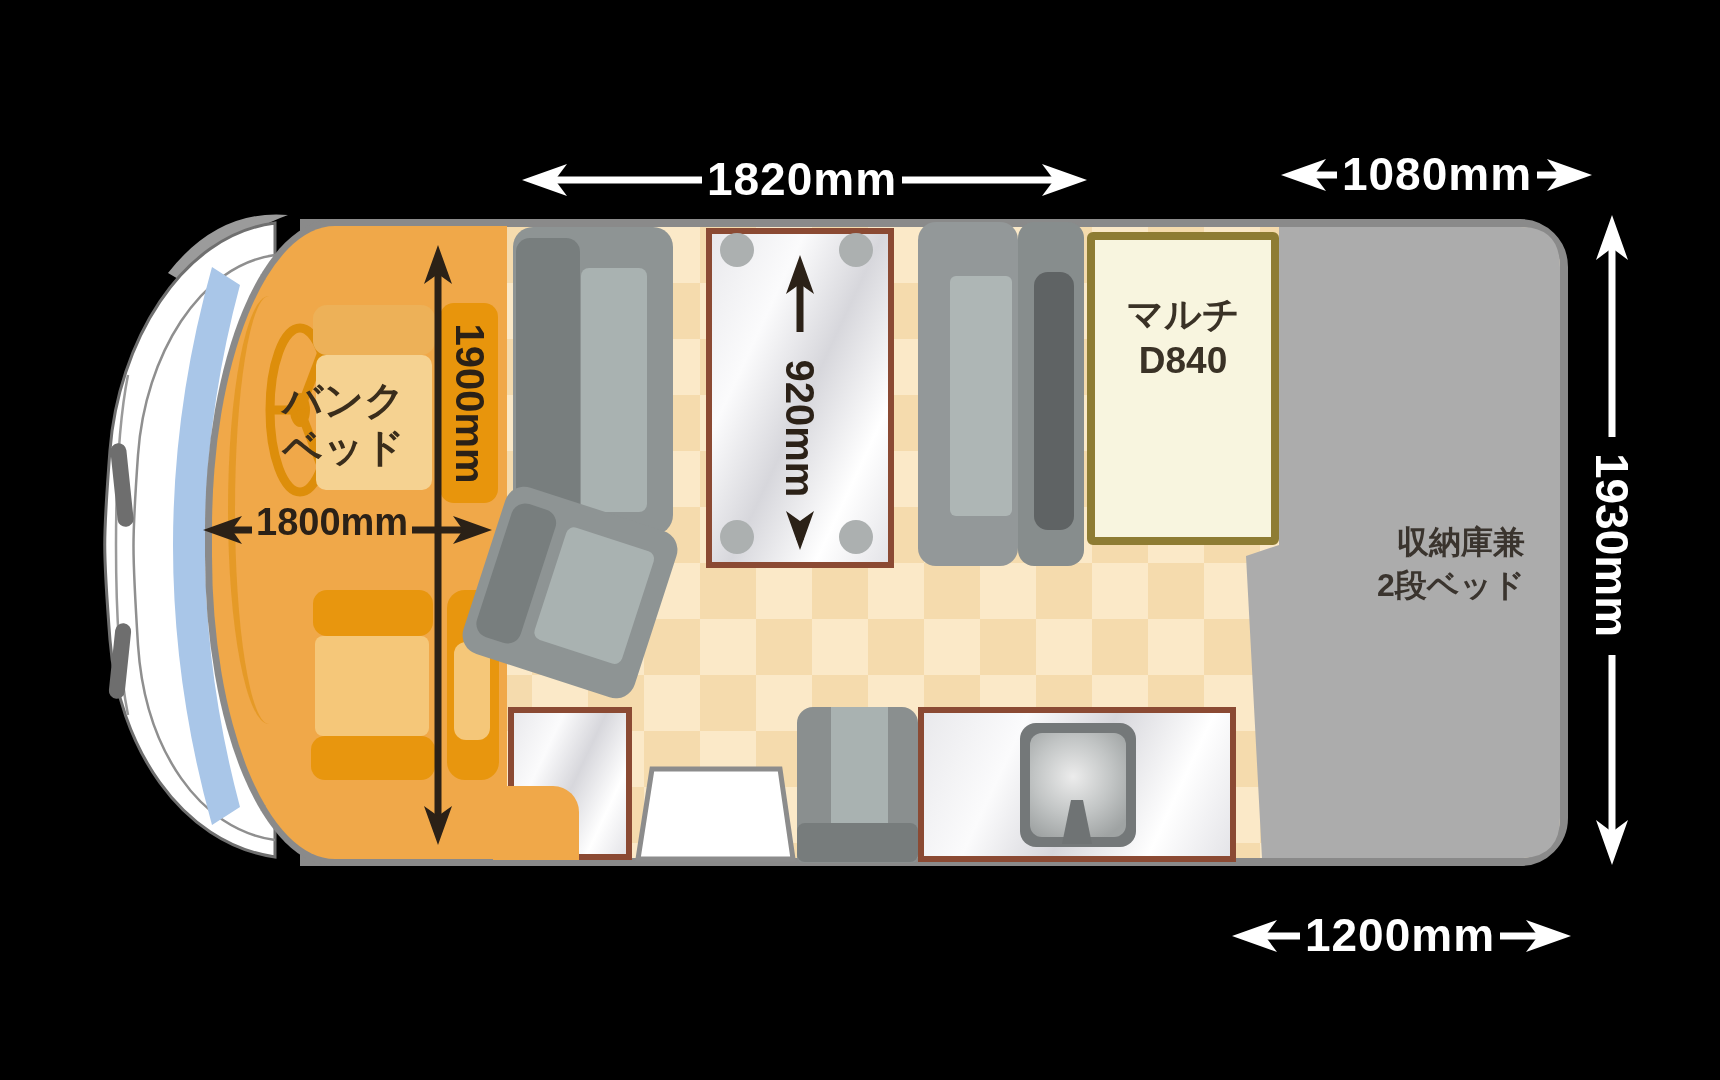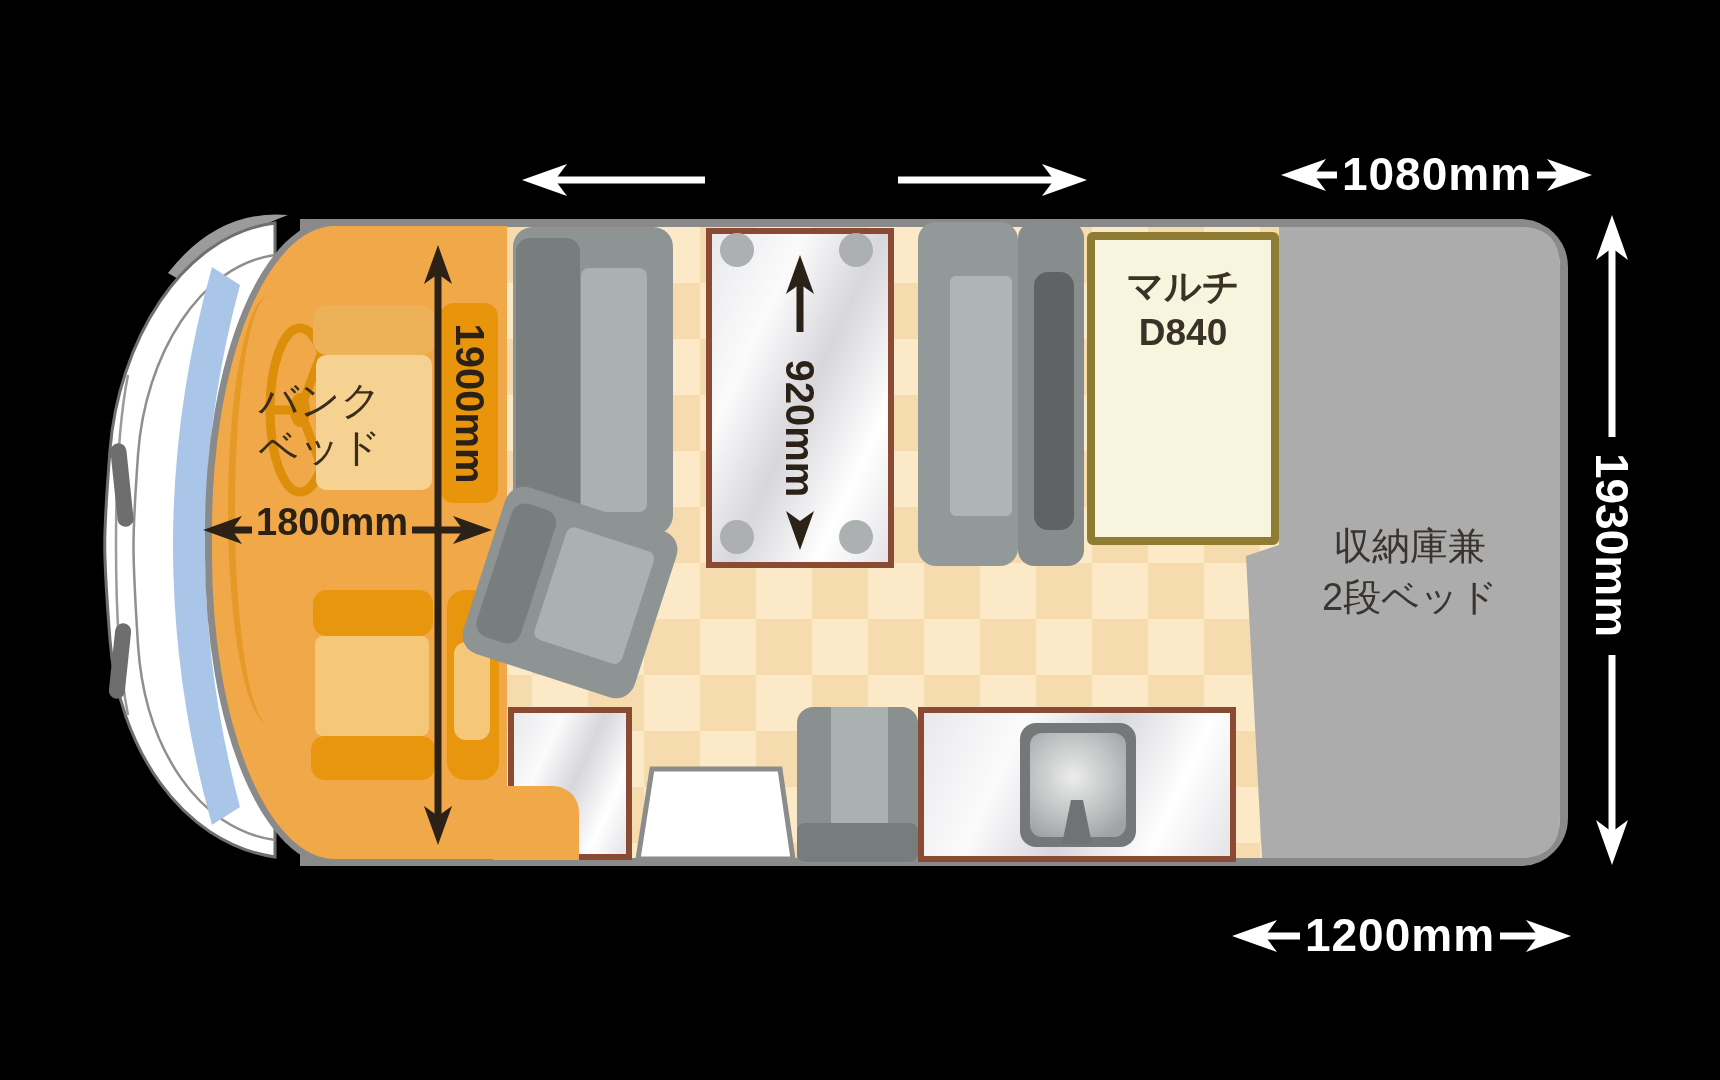--- a/index.html
+++ b/index.html
@@ -20,21 +20,21 @@
     border-left:7px solid rgba(221,142,11,.55);border-radius:100% 0 0 100%/50% 0 0 50%;}
   
   .seat-base{background:#8E9494;border-radius:20px;}
   .seat-light{background:#A9B2B1;border-radius:8px;}
   .seat-dark{background:#787E7E;border-radius:14px;}
   
   .dim-white{color:#FFF;font-size:46px;font-weight:bold;letter-spacing:1px;text-align:center;background:#000;}
   .dim-dark{color:#2B2117;font-size:38px;font-weight:bold;text-align:center;}
   .vwrap{display:flex;align-items:center;justify-content:center;}
   .vwrap span{transform:rotate(90deg);white-space:nowrap;}
-  .jp{color:#3A2D1B;font-weight:normal;text-align:center;}
+  .jp{color:#3A2D1B;font-weight:bold;text-align:right;}
   .brown-box{box-sizing:border-box;border:6px solid #8B4A33;
     background:linear-gradient(115deg,#E9E9EC 0%,#FBFBFC 28%,#D7D7DC 52%,#FFFFFF 78%,#E4E4E8 100%);}
   svg{display:block;}
 </style>
 </head>
 <body>
 
 <div id="canvas">
 
   <svg class="abs" style="left:70px;top:195px" width="240" height="690" viewBox="0 0 240 690">
@@ -90,42 +90,42 @@
   <div class="abs" style="left:839px;top:233px;width:34px;height:34px;border-radius:50%;background:#ACB0B0"></div>
   <div class="abs" style="left:720px;top:520px;width:34px;height:34px;border-radius:50%;background:#ACB0B0"></div>
   <div class="abs" style="left:839px;top:520px;width:34px;height:34px;border-radius:50%;background:#ACB0B0"></div>
 
   <div class="abs" style="left:918px;top:222px;width:100px;height:344px;background:#939899;border-radius:18px"></div>
   <div class="abs" style="left:950px;top:276px;width:62px;height:240px;background:#AEB6B5;border-radius:6px"></div>
   <div class="abs" style="left:1018px;top:222px;width:66px;height:344px;background:#878D8D;border-radius:16px"></div>
   <div class="abs" style="left:1034px;top:272px;width:40px;height:258px;background:#5F6364;border-radius:14px"></div>
 
   <div class="abs" style="left:1087px;top:232px;width:192px;height:313px;box-sizing:border-box;border:8px solid #8E7C33;background:#F8F5DF;border-radius:6px;text-align:center;color:#3A3226;font-weight:bold">
-    <div style="font-size:37px;margin-top:24px;line-height:1.25">マルチ</div>
+    <div style="font-size:37px;margin-top:52px;line-height:1.25">マルチ</div>
     <div style="font-size:37px;line-height:1.25">D840</div>
   </div>
 
   <div class="abs brown-box" style="left:508px;top:707px;width:124px;height:153px"></div>
 
   <div class="abs" style="left:493px;top:786px;width:86px;height:74px;background:#F0A849;border-radius:0 26px 0 0"></div>
 
   <svg class="abs" style="left:630px;top:763px" width="172" height="102" viewBox="0 0 172 102">
     <polygon points="22,6 150,6 163,96 8,96" fill="#FFFFFF" stroke="#8C8C8C" stroke-width="5"></polygon>
   </svg>
 
   <div class="abs" style="left:797px;top:707px;width:121px;height:156px;background:#8A8F8F;border-radius:16px 16px 6px 6px"></div>
   <div class="abs" style="left:831px;top:707px;width:57px;height:120px;background:#A9B2B1"></div>
   <div class="abs" style="left:797px;top:823px;width:121px;height:39px;background:#777C7C;border-radius:8px"></div>
 
   <div class="abs brown-box" style="left:918px;top:707px;width:318px;height:155px"></div>
   <div class="abs" style="left:1020px;top:723px;width:116px;height:124px;background:#747879;border-radius:16px"></div>
   <div class="abs" style="left:1030px;top:733px;width:96px;height:104px;border-radius:12px;background:radial-gradient(circle at 45% 42%,#ECECEC 0%,#C2C5C5 48%,#9FA3A3 85%)"></div>
   <div class="abs" style="left:1062px;top:800px;width:30px;height:44px;background:#6F7374;clip-path:polygon(30% 0,70% 0,100% 100%,0 100%)"></div>
 
-  <div class="abs jp" style="left:1295px;top:521px;width:230px;font-size:38px;line-height:1.35;color:#3A342E">
+  <div class="abs jp" style="left:1295px;top:521px;width:230px;font-size:32px;line-height:1.35;color:#3A342E">
     <div>収納庫兼</div>
     <div>2段ベッド</div>
   </div>
 
   <div class="abs jp" style="left:235px;top:377px;width:170px;font-size:40px;line-height:1.18">
     <div>バンク</div>
     <div>ベッド</div>
   </div>
 
   <svg class="abs" style="left:0;top:0" width="1720" height="1080" viewBox="0 0 1720 1080">
@@ -171,20 +171,21 @@
     </g>
 
     <g stroke="#2B2117" fill="#2B2117">
       <line x1="800" y1="268" x2="800" y2="332" stroke-width="7"></line>
       <line x1="800" y1="527" x2="800" y2="540" stroke-width="7"></line>
       <polygon points="800,255 786,294 800,284 814,294" stroke="none"></polygon>
       <polygon points="800,550 786,511 800,521 814,511" stroke="none"></polygon>
     </g>
   </svg>
 
+  <div class="abs dim-white" style="left:702px;top:152px;width:200px">1820mm</div>
   <div class="abs dim-white" style="left:1337px;top:147px;width:200px">1080mm</div>
   <div class="abs dim-white" style="left:1300px;top:908px;width:200px">1200mm</div>
   <div class="abs vwrap" style="left:1576px;top:428px;width:72px;height:234px">
     <span style="color:#FFF;font-size:46px;font-weight:bold">1930mm</span>
   </div>
   <div class="abs vwrap" style="left:440px;top:303px;width:58px;height:200px">
     <span style="color:#2B2117;font-size:40px;font-weight:bold">1900mm</span>
   </div>
   <div class="abs dim-dark" style="left:252px;top:501px;background:#F0A849;padding:0 4px">1800mm</div>
   <div class="abs vwrap" style="left:768px;top:336px;width:64px;height:185px">

